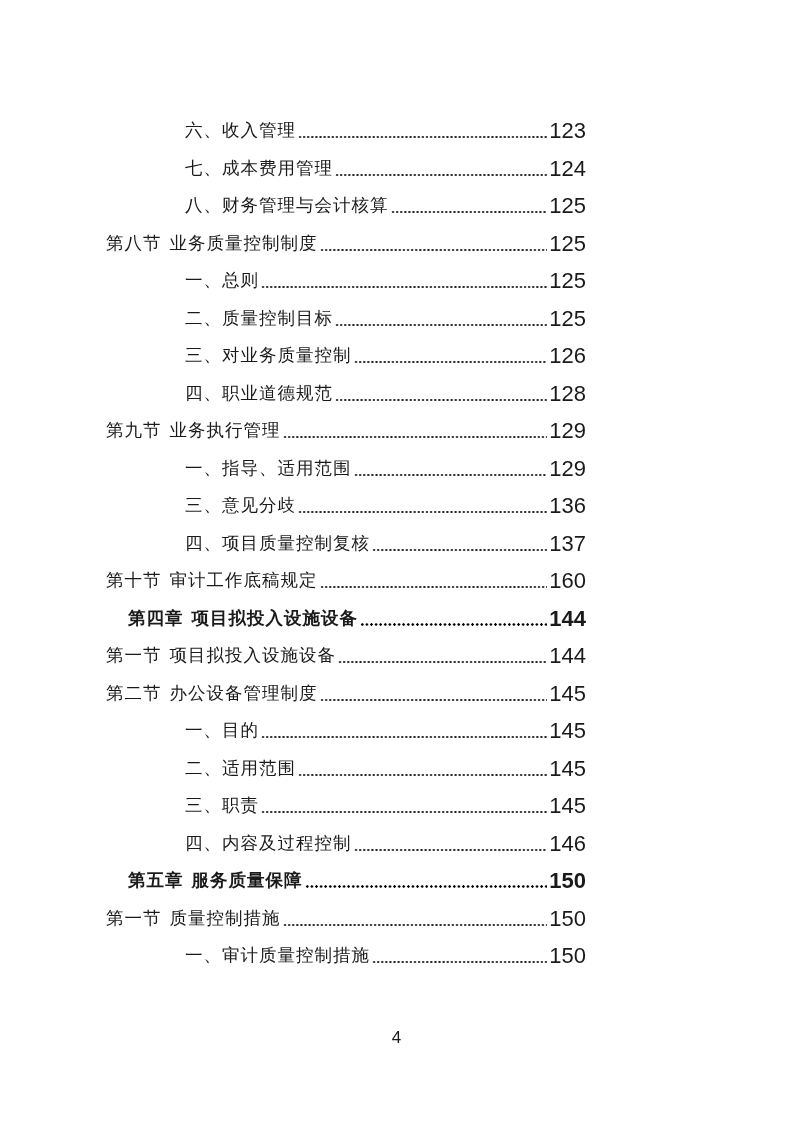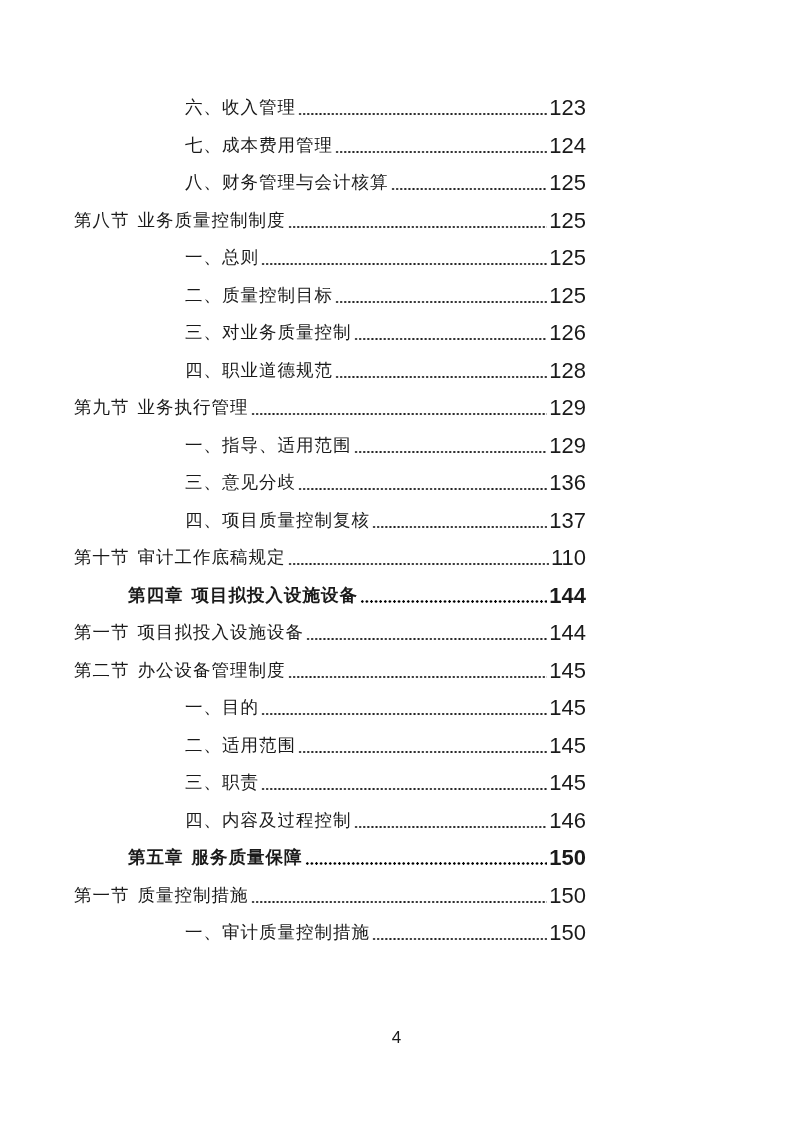--- a/index.html
+++ b/index.html
@@ -11,36 +11,36 @@
       width: 793px;
       height: 1122px;
       position: relative;
       overflow: hidden;
       font-family: "DejaVu Sans", "Liberation Sans", sans-serif;
       color: #1a1a1a;
     }
     .toc {
       position: absolute;
       left: 0;
-      top: 89px;
+      top: 112px;
       width: 707px;
     }
     .toc-row {
       position: relative;
       height: 37.5px;
       display: flex;
       align-items: center;
       box-sizing: border-box;
       padding-right: 121px;
       font-size: 17.5px;
       line-height: 37.5px;
       white-space: nowrap;
     }
     .toc-row.level-1 { padding-left: 120px; font-weight: bold; margin-left: 8px; }
-    .toc-row.level-2 { padding-left: 74px; }
+    .toc-row.level-2 { padding-left: 74px; margin-left: 32px; }
     .toc-row.level-3 { padding-left: 185px; }
     .toc-title {
       flex: 0 0 auto;
       letter-spacing: 1px;
     }
     .toc-title .num {
       margin-right: 8px;
     }
     .toc-leader {
       flex: 1 1 auto;
@@ -143,21 +143,21 @@
       <span class="toc-page">136</span>
     </div>
     <div class="toc-row level-3">
       <span class="toc-title"><span class="num" style="margin-right: 0px;">四、</span><span>项目质量控制复核</span></span>
       <span class="toc-leader"></span>
       <span class="toc-page">137</span>
     </div>
     <div class="toc-row level-2">
       <span class="toc-title"><span class="num">第十节</span><span>审计工作底稿规定</span></span>
       <span class="toc-leader"></span>
-      <span class="toc-page">110</span>
+      <span class="toc-page">160</span>
     </div>
     <div class="toc-row level-1">
       <span class="toc-title"><span class="num">第四章</span><span>项目拟投入设施设备</span></span>
       <span class="toc-leader"></span>
       <span class="toc-page">144</span>
     </div>
     <div class="toc-row level-2">
       <span class="toc-title"><span class="num">第一节</span><span>项目拟投入设施设备</span></span>
       <span class="toc-leader"></span>
       <span class="toc-page">144</span>

